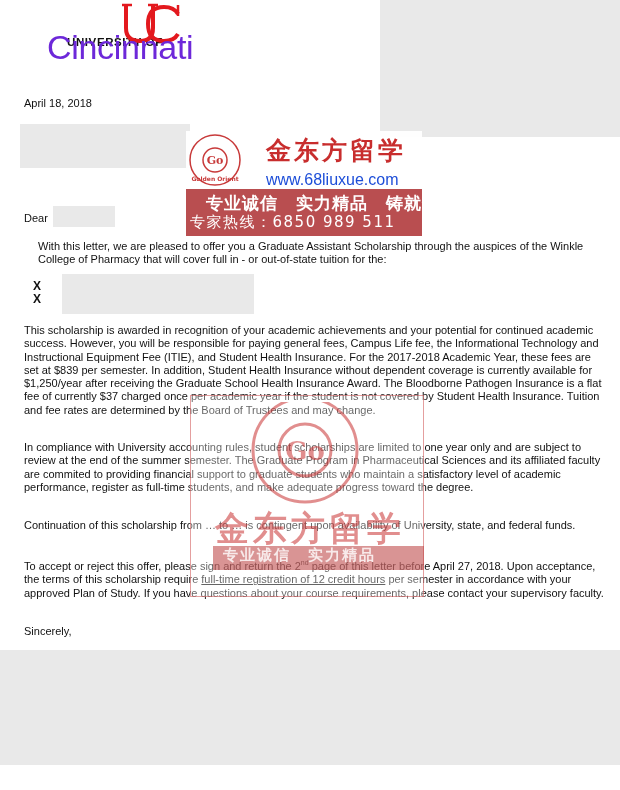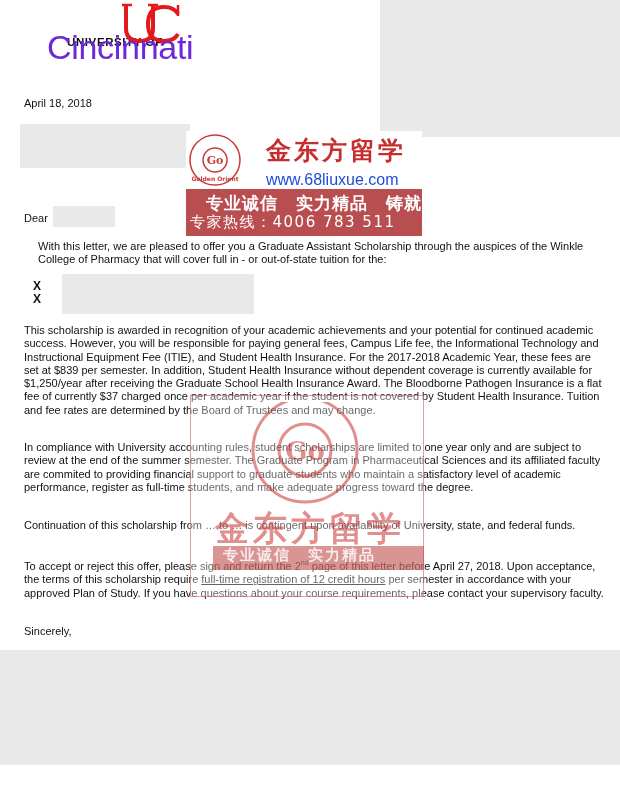--- a/index.html
+++ b/index.html
@@ -69,21 +69,21 @@
   <svg class="seal" viewBox="0 0 54 54">
     <circle cx="27" cy="27" r="25" fill="none" stroke="#c83a3a" stroke-width="1.5"></circle>
     <circle cx="27" cy="27" r="12" fill="none" stroke="#c83a3a" stroke-width="1.5"></circle>
     <text x="27" y="31" font-size="11" font-weight="bold" fill="#c83a3a" text-anchor="middle" font-family="DejaVu Serif, serif">Go</text>
     <text x="27" y="48" font-size="6" font-weight="bold" fill="#c83a3a" text-anchor="middle" font-family="DejaVu Sans, sans-serif">Golden Orient</text>
   </svg>
   <div class="brand">金东方留学</div>
   <div class="url">www.68liuxue.com</div>
   <div class="band">
     <div class="l1">专业诚信　实力精品　铸就金东方</div>
-    <div class="l2">专家热线：4006 783 511</div>
+    <div class="l2">专家热线：6850 989 511</div>
   </div>
 </div>
 
 <div class="abs wm2">
   <svg class="seal2" viewBox="0 0 120 110">
     <circle cx="60" cy="48" r="52" fill="none" stroke="rgba(200,50,50,0.55)" stroke-width="3"></circle>
     <circle cx="60" cy="48" r="26" fill="none" stroke="rgba(200,50,50,0.55)" stroke-width="3"></circle>
     <text x="60" y="58" font-size="26" font-weight="bold" fill="rgba(200,50,50,0.55)" text-anchor="middle" font-family="DejaVu Serif, serif">Go</text>
   </svg>
   <div class="brand2">金东方留学</div>

